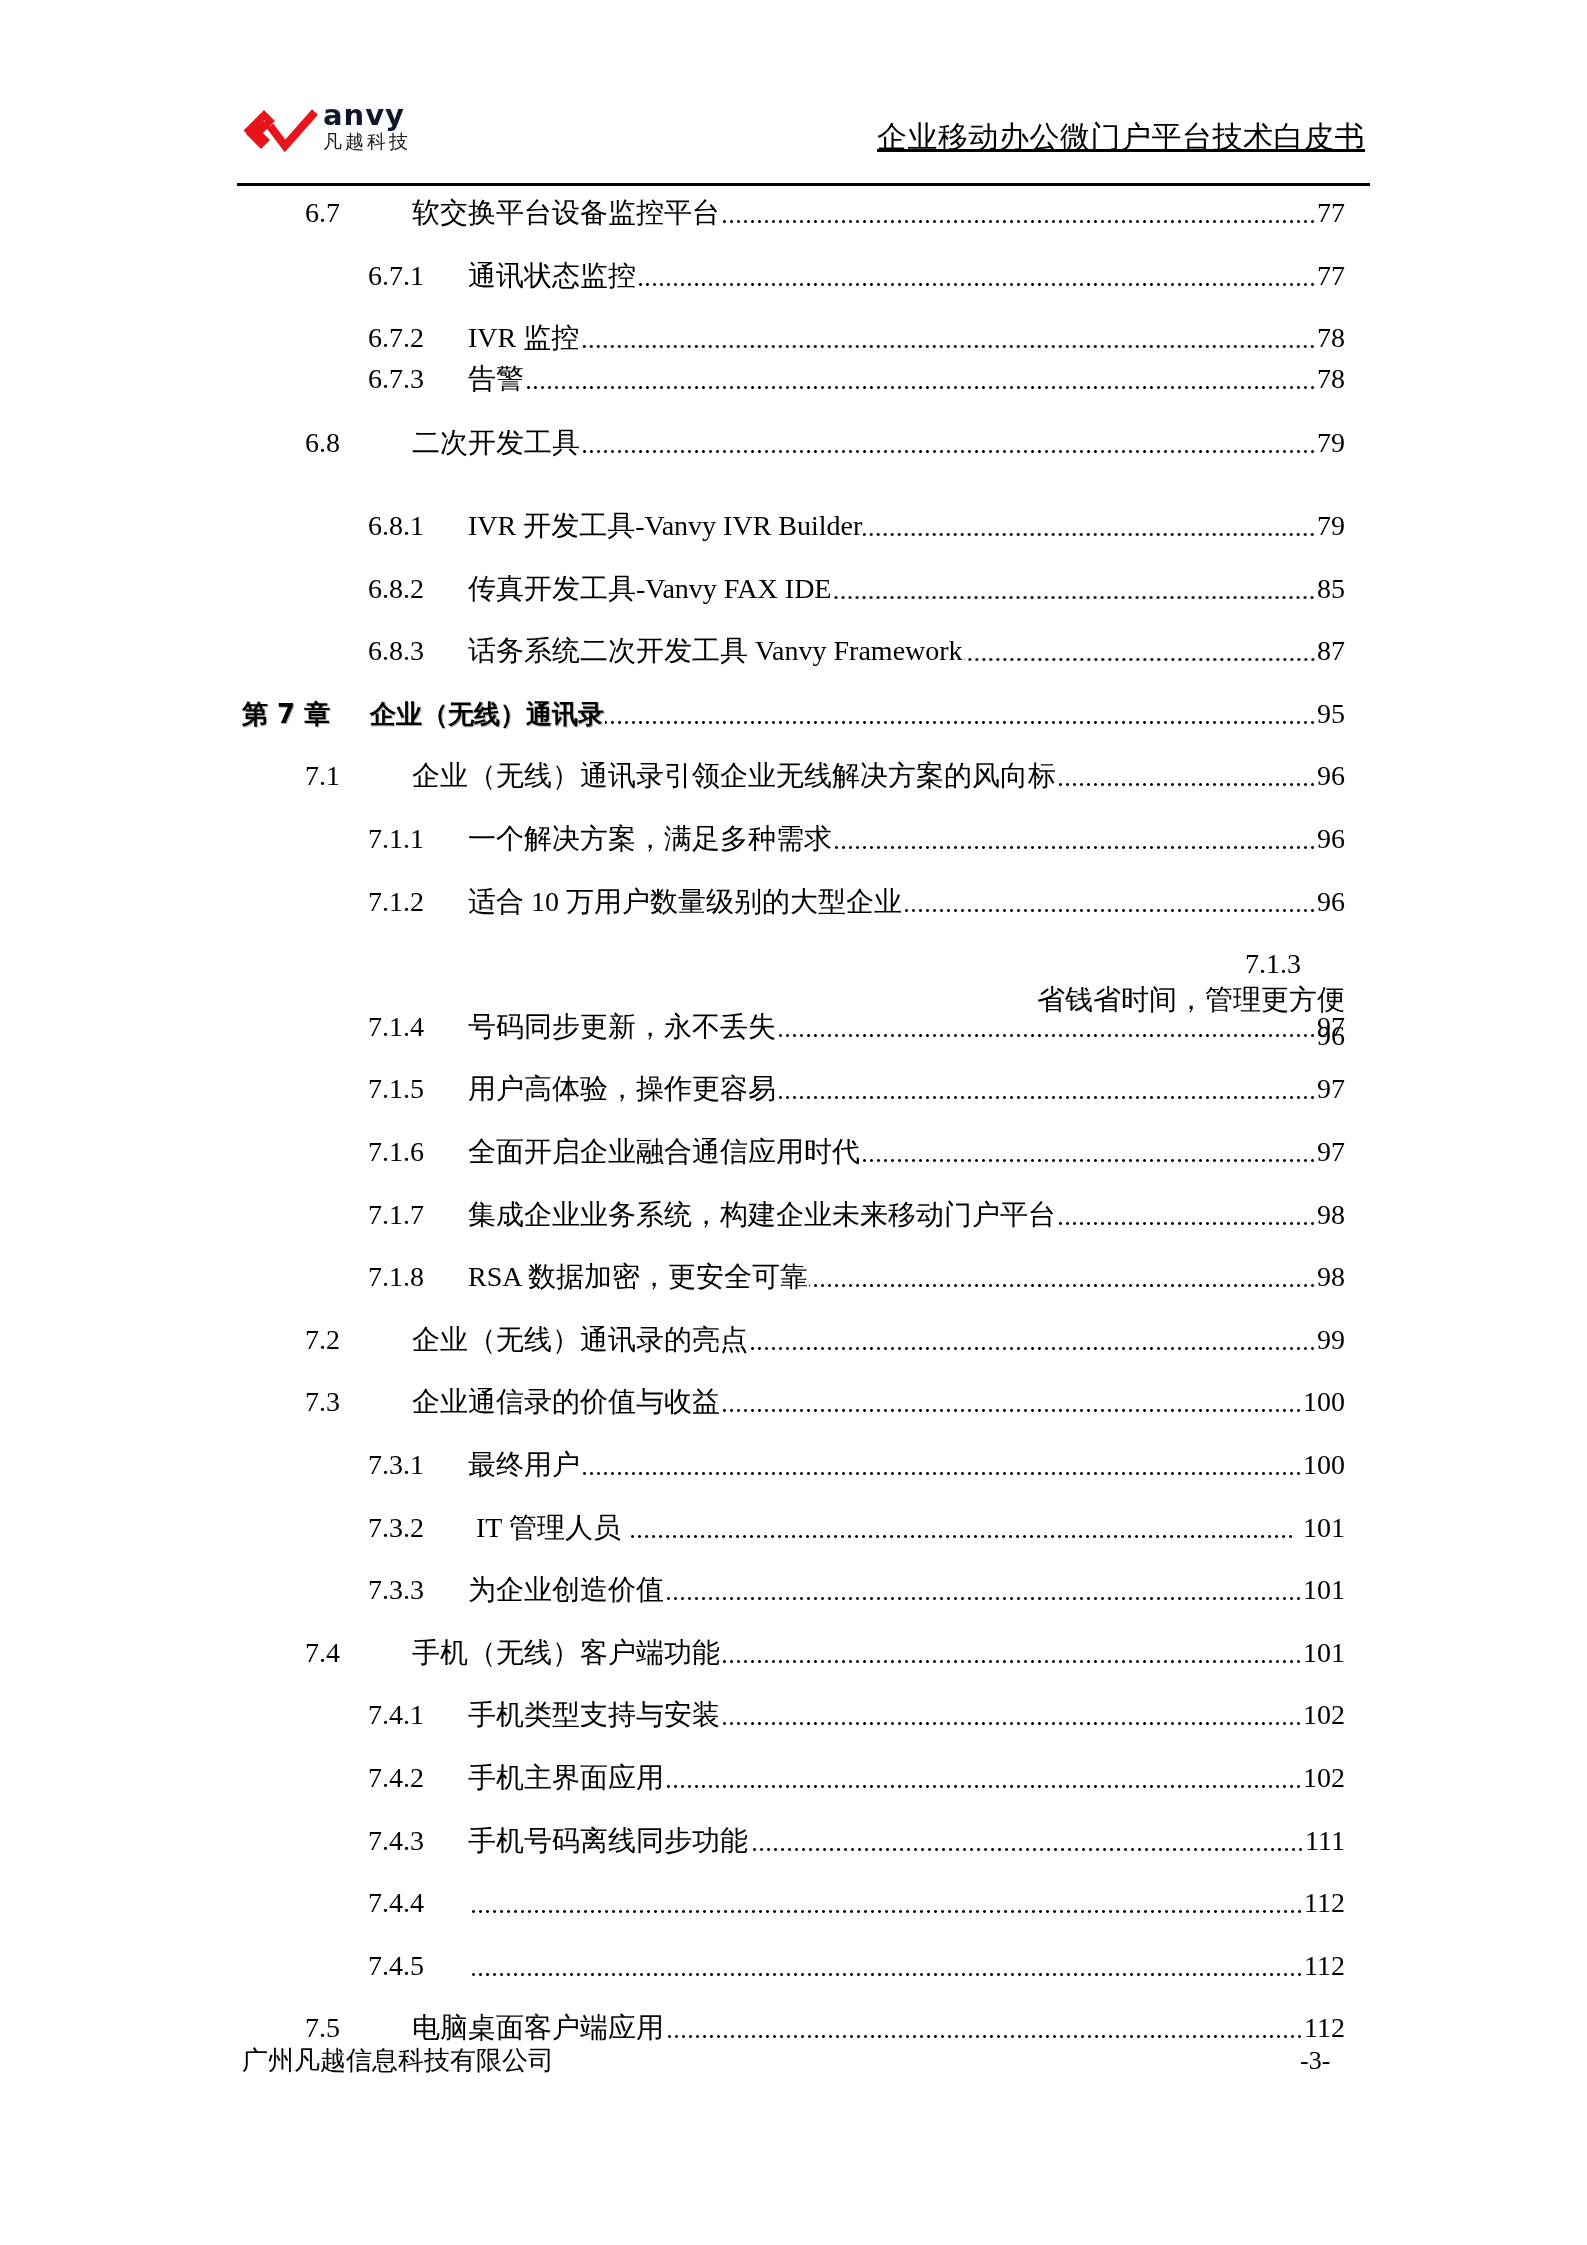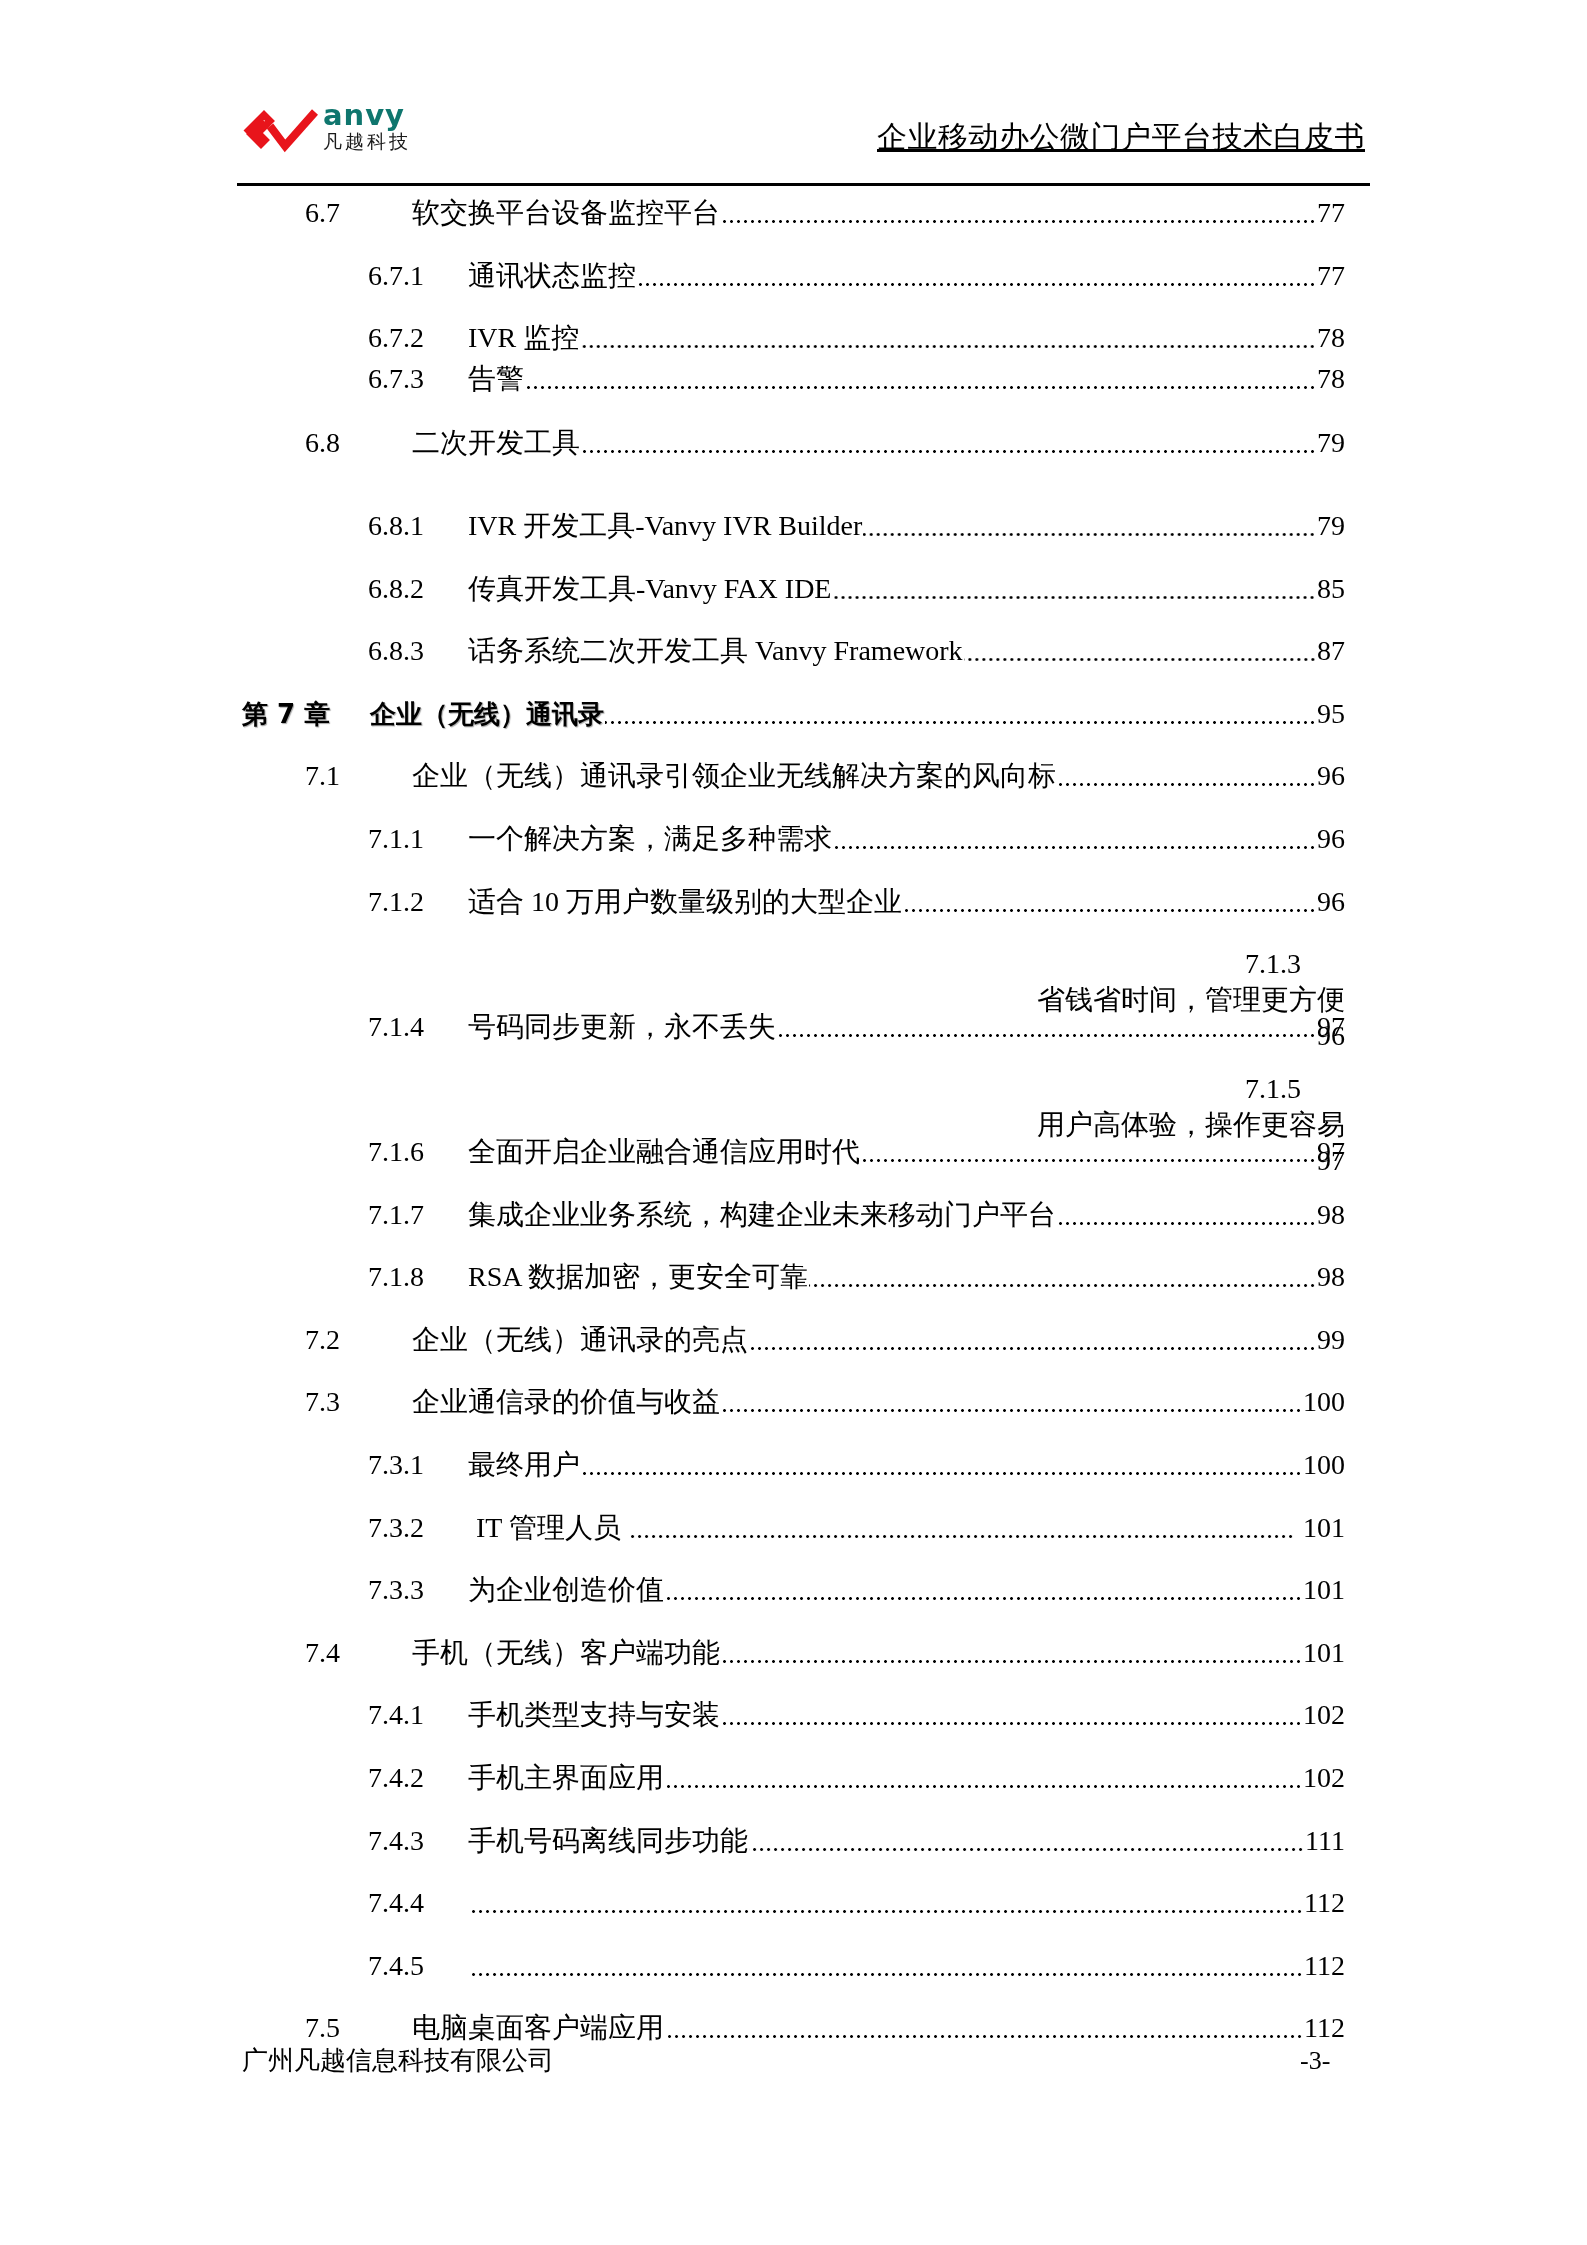--- a/index.html
+++ b/index.html
@@ -7,21 +7,21 @@
     width: 1587px; height: 2245px; position: relative; overflow: hidden;
     font-family: "Liberation Serif", "DejaVu Serif", serif; color: #000;
   }
   .logo {
     position: absolute; left: 243px; top: 104px; width: 180px; height: 56px;
   }
   .logo svg { position: absolute; left: 0; top: 2px; }
   .logo-word {
     position: absolute; left: 80px; top: -4px;
     font-family: "DejaVu Sans", "Liberation Sans", sans-serif;
-    font-weight: bold; font-size: 29px; letter-spacing: 1px; color: #0f766e;
+    font-weight: bold; font-size: 29px; letter-spacing: 1px; color: #0f172a;
     line-height: 30px;
   }
   .logo-cn {
     position: absolute; left: 80px; top: 26px;
     font-family: "DejaVu Sans", "Liberation Sans", sans-serif;
     font-size: 19px; letter-spacing: 3px; color: #1a1a1a; line-height: 22px;
   }
   .header-title {
     position: absolute; right: 222px; top: 119px;
     font-size: 30px; line-height: 36px; letter-spacing: 0.5px; white-space: nowrap; text-decoration: underline;
@@ -158,21 +158,21 @@
       <span class="title">省钱省时间，管理更方便</span>
       <span class="leader"></span>
       <span class="page">96</span>
     </div>
     <div class="toc-row lvl3" style="top: 1009px;">
       <span class="num">7.1.4</span>
       <span class="title">号码同步更新，永不丢失</span>
       <span class="leader"></span>
       <span class="page">97</span>
     </div>
-    <div class="toc-row lvl3" style="top: 1071px; flex-direction: column;">
+    <div class="toc-row lvl3" style="top: 1071px;">
       <span class="num">7.1.5</span>
       <span class="title">用户高体验，操作更容易</span>
       <span class="leader"></span>
       <span class="page">97</span>
     </div>
     <div class="toc-row lvl3" style="top: 1134px;">
       <span class="num">7.1.6</span>
       <span class="title">全面开启企业融合通信应用时代</span>
       <span class="leader"></span>
       <span class="page">97</span>

